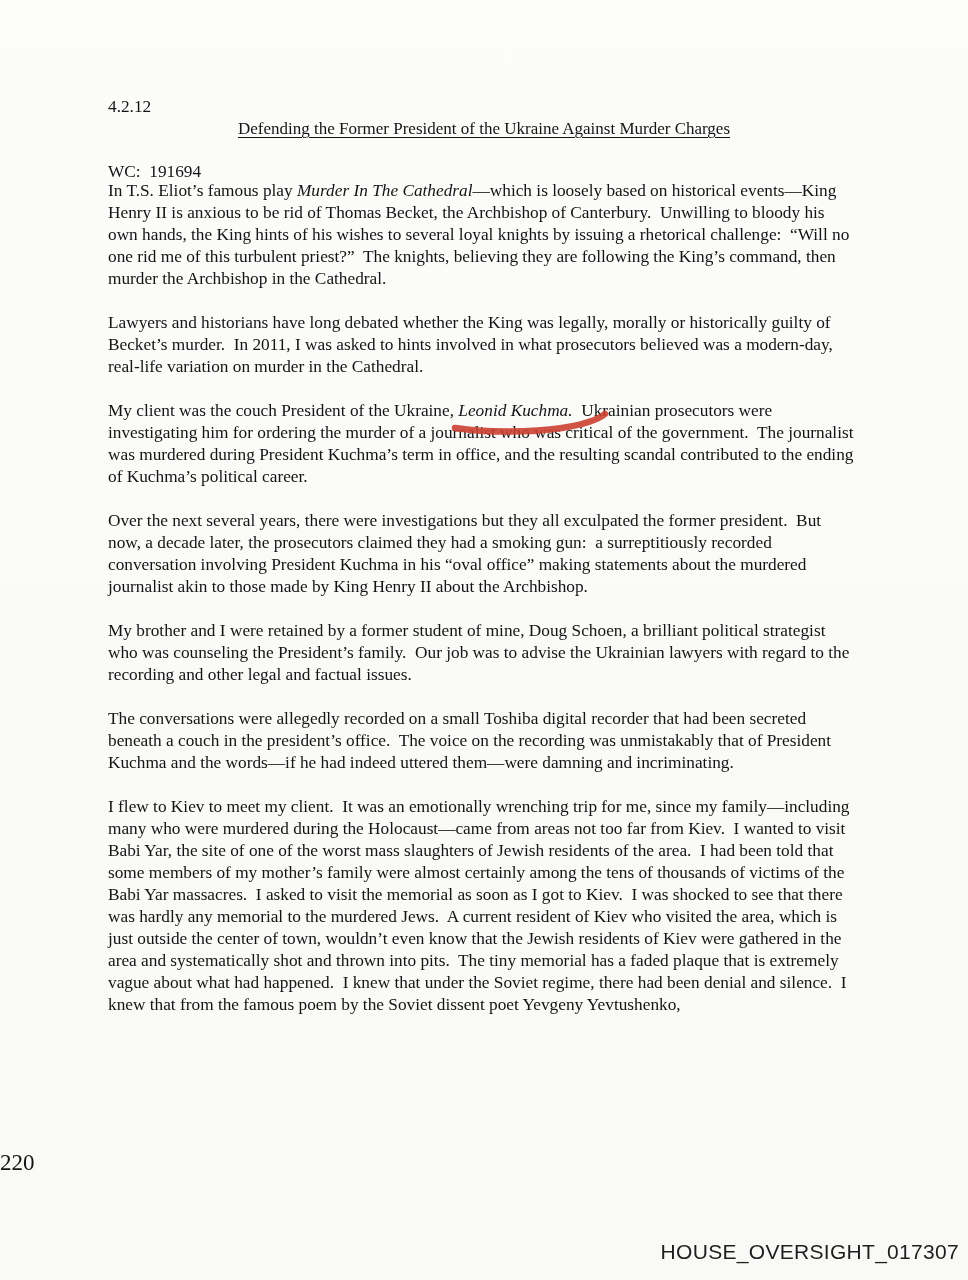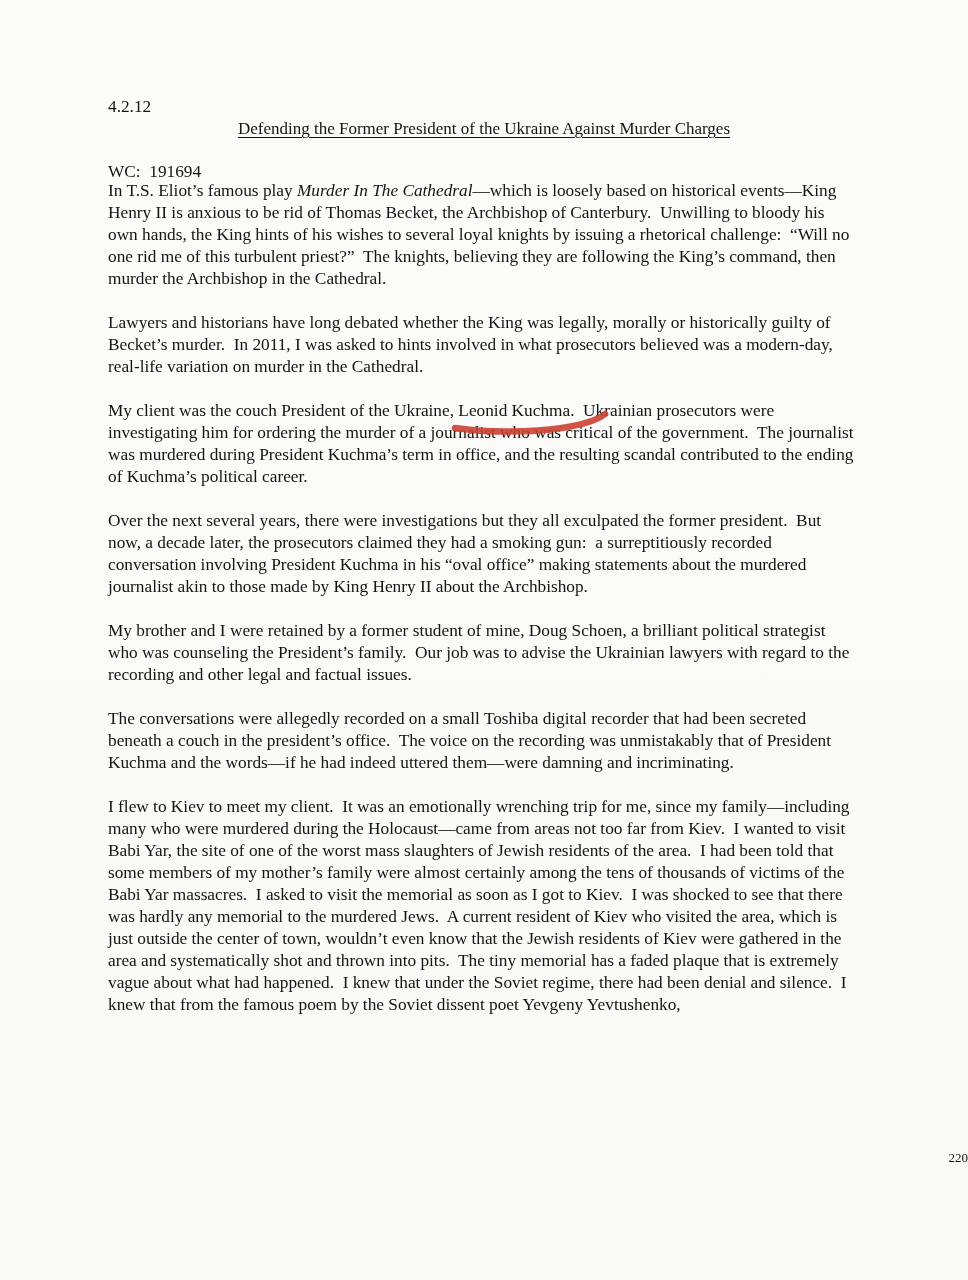--- a/index.html
+++ b/index.html
@@ -28,29 +28,29 @@
     text-underline-offset: 3px;
   }
   .doc-body {
     position: absolute; top: 164px; left: 108px; width: 748px;
     font-size: 17.3px; line-height: 22px;
   }
   .para {
     margin: 16px 0 22px 0;
     white-space: pre-wrap;
   }
-  .annotated { position: relative; }
+  .annotated { position: relative; font-style: italic; }
   .underline-svg {
     position: absolute; left: -6px; top: 14px;
     width: 156px; height: 24px;
     overflow: visible; pointer-events: none;
   }
   .page-number {
     position: absolute; top: 1150px; left: 0; width: 100%;
-    text-align: right; font-size: 13px;
+    text-align: left; font-size: 23px;
   }
   .bates-stamp {
     position: absolute; top: 1240px; right: 9px;
     font-family: "Liberation Sans", "DejaVu Sans", sans-serif;
     font-size: 21px; color: #1e1e1e;
     letter-spacing: 0.3px;
   }
 </style>
 </head>
 <body>
@@ -71,14 +71,15 @@
             <path d="M3 13 C 36 18, 80 17.5, 110 13 C 129 10, 144 6, 153 -1" fill="none" stroke="#cb4031" stroke-width="6.5" stroke-linecap="round" opacity="0.9"></path>
           </svg></span><span>  Ukrainian prosecutors were investigating him for ordering the murder of a journalist who was critical of the government.  The journalist was murdered during President Kuchma’s term in office, and the resulting scandal contributed to the ending of Kuchma’s political career.</span></p>
       <p class="para"><span>Over the next several years, there were investigations but they all exculpated the former president.  But now, a decade later, the prosecutors claimed they had a smoking gun:  a surreptitiously recorded conversation involving President Kuchma in his “oval office” making statements about the murdered journalist akin to those made by King Henry II about the Archbishop.</span></p>
       <p class="para"><span>My brother and I were retained by a former student of mine, Doug Schoen, a brilliant political strategist who was counseling the President’s family.  Our job was to advise the Ukrainian lawyers with regard to the recording and other legal and factual issues.</span></p>
       <p class="para"><span>The conversations were allegedly recorded on a small Toshiba digital recorder that had been secreted beneath a couch in the president’s office.  The voice on the recording was unmistakably that of President Kuchma and the words—if he had indeed uttered them—were damning and incriminating.</span></p>
       <p class="para"><span>I flew to Kiev to meet my client.  It was an emotionally wrenching trip for me, since my family—including many who were murdered during the Holocaust—came from areas not too far from Kiev.  I wanted to visit Babi Yar, the site of one of the worst mass slaughters of Jewish residents of the area.  I had been told that some members of my mother’s family were almost certainly among the tens of thousands of victims of the Babi Yar massacres.  I asked to visit the memorial as soon as I got to Kiev.  I was shocked to see that there was hardly any memorial to the murdered Jews.  A current resident of Kiev who visited the area, which is just outside the center of town, wouldn’t even know that the Jewish residents of Kiev were gathered in the area and systematically shot and thrown into pits.  The tiny memorial has a faded plaque that is extremely vague about what had happened.  I knew that under the Soviet regime, there had been denial and silence.  I knew that from the famous poem by the Soviet dissent poet Yevgeny Yevtushenko,</span></p>
     </div>
 
   <div class="page-number">220</div>
 
+  <div class="bates-stamp">HOUSE_OVERSIGHT_017307</div>
 
 </div>
 
 </body></html>

